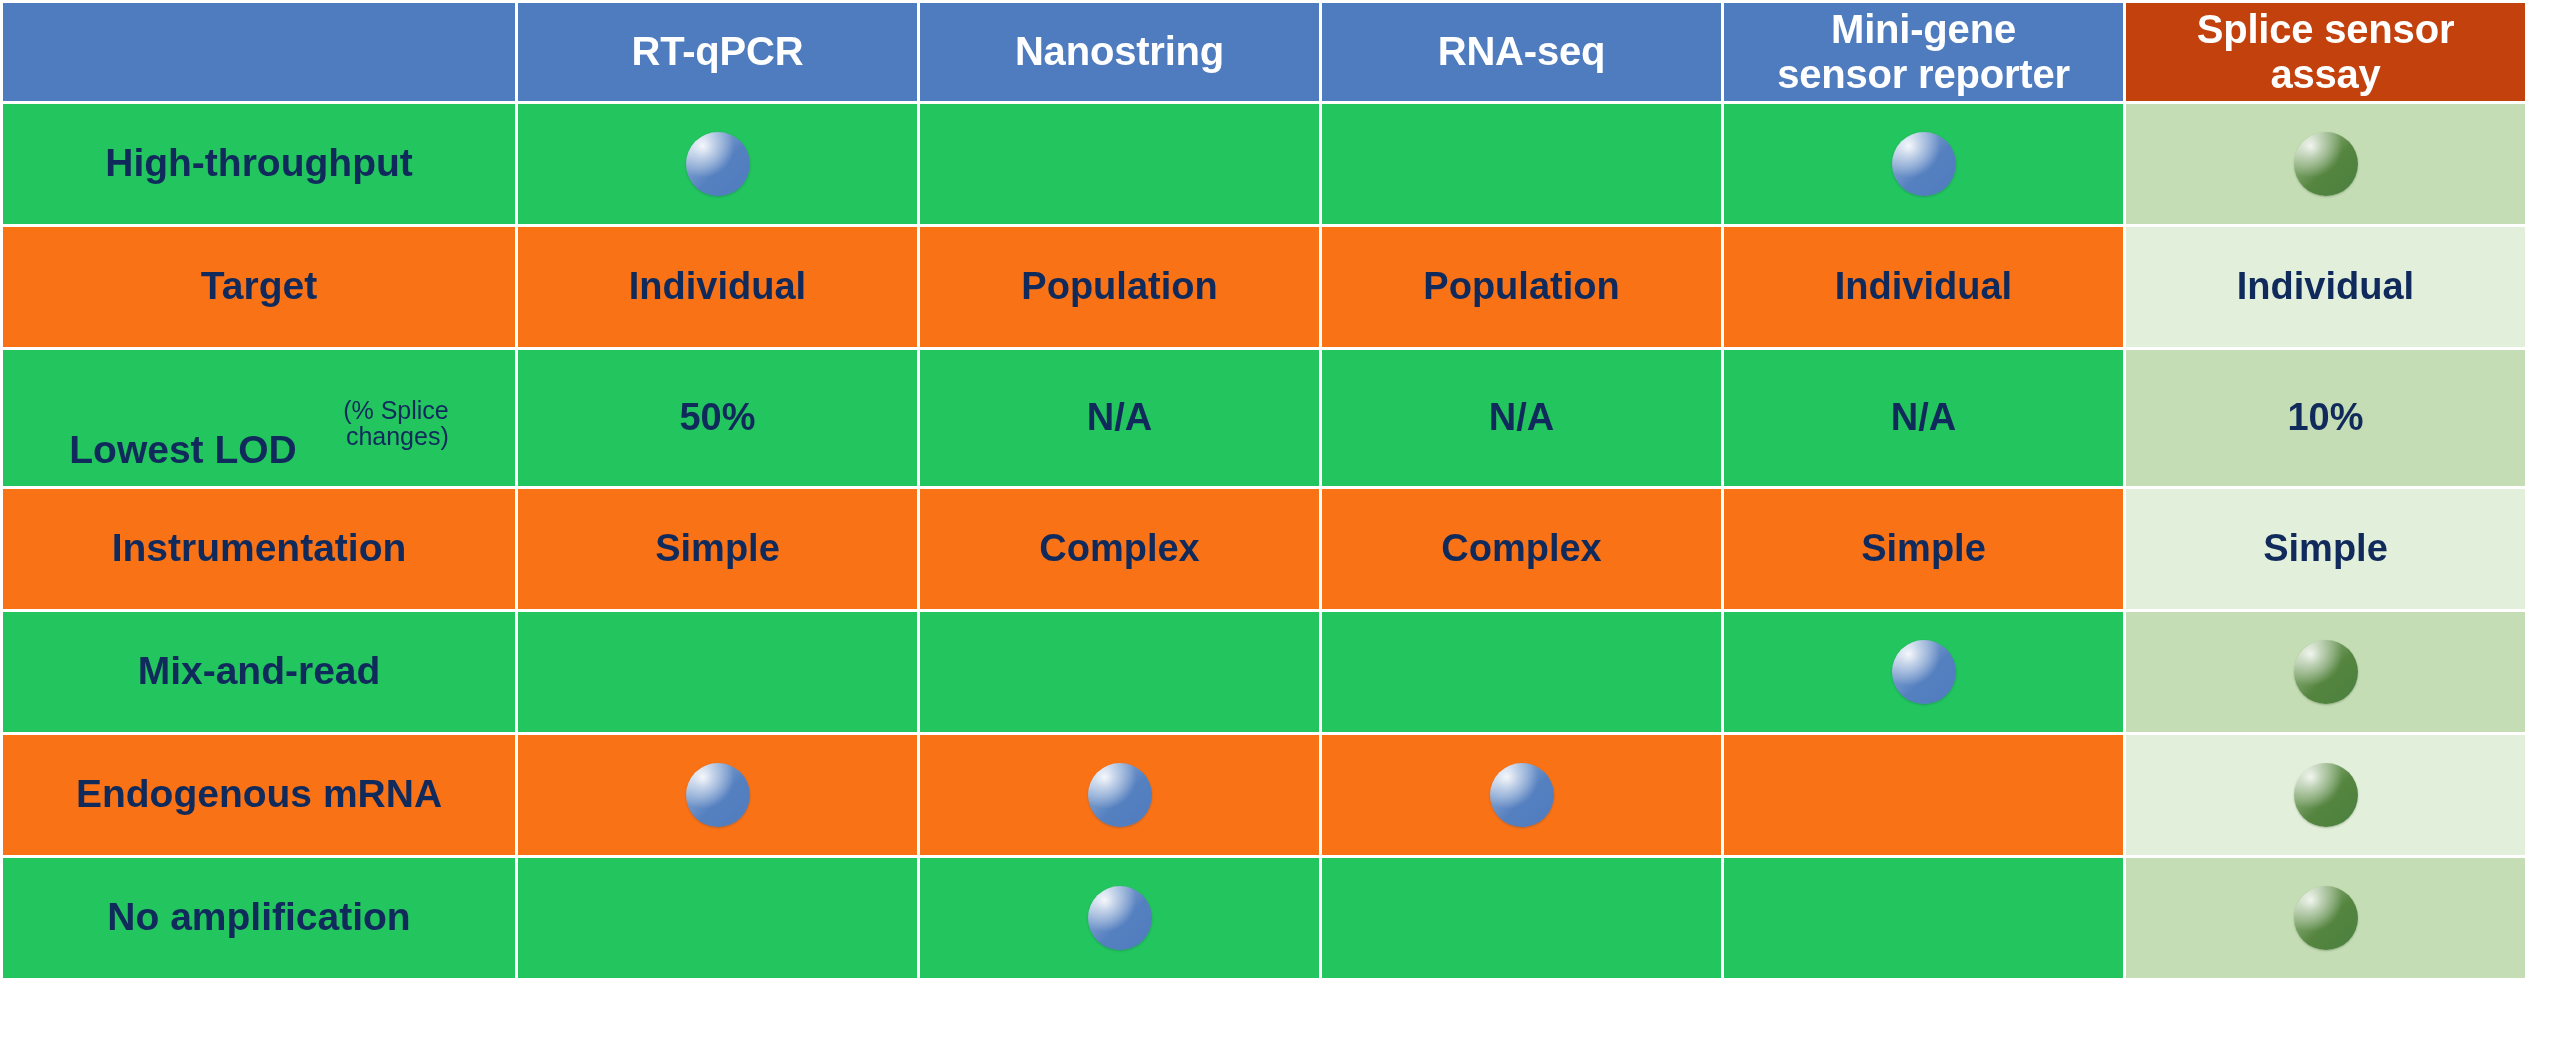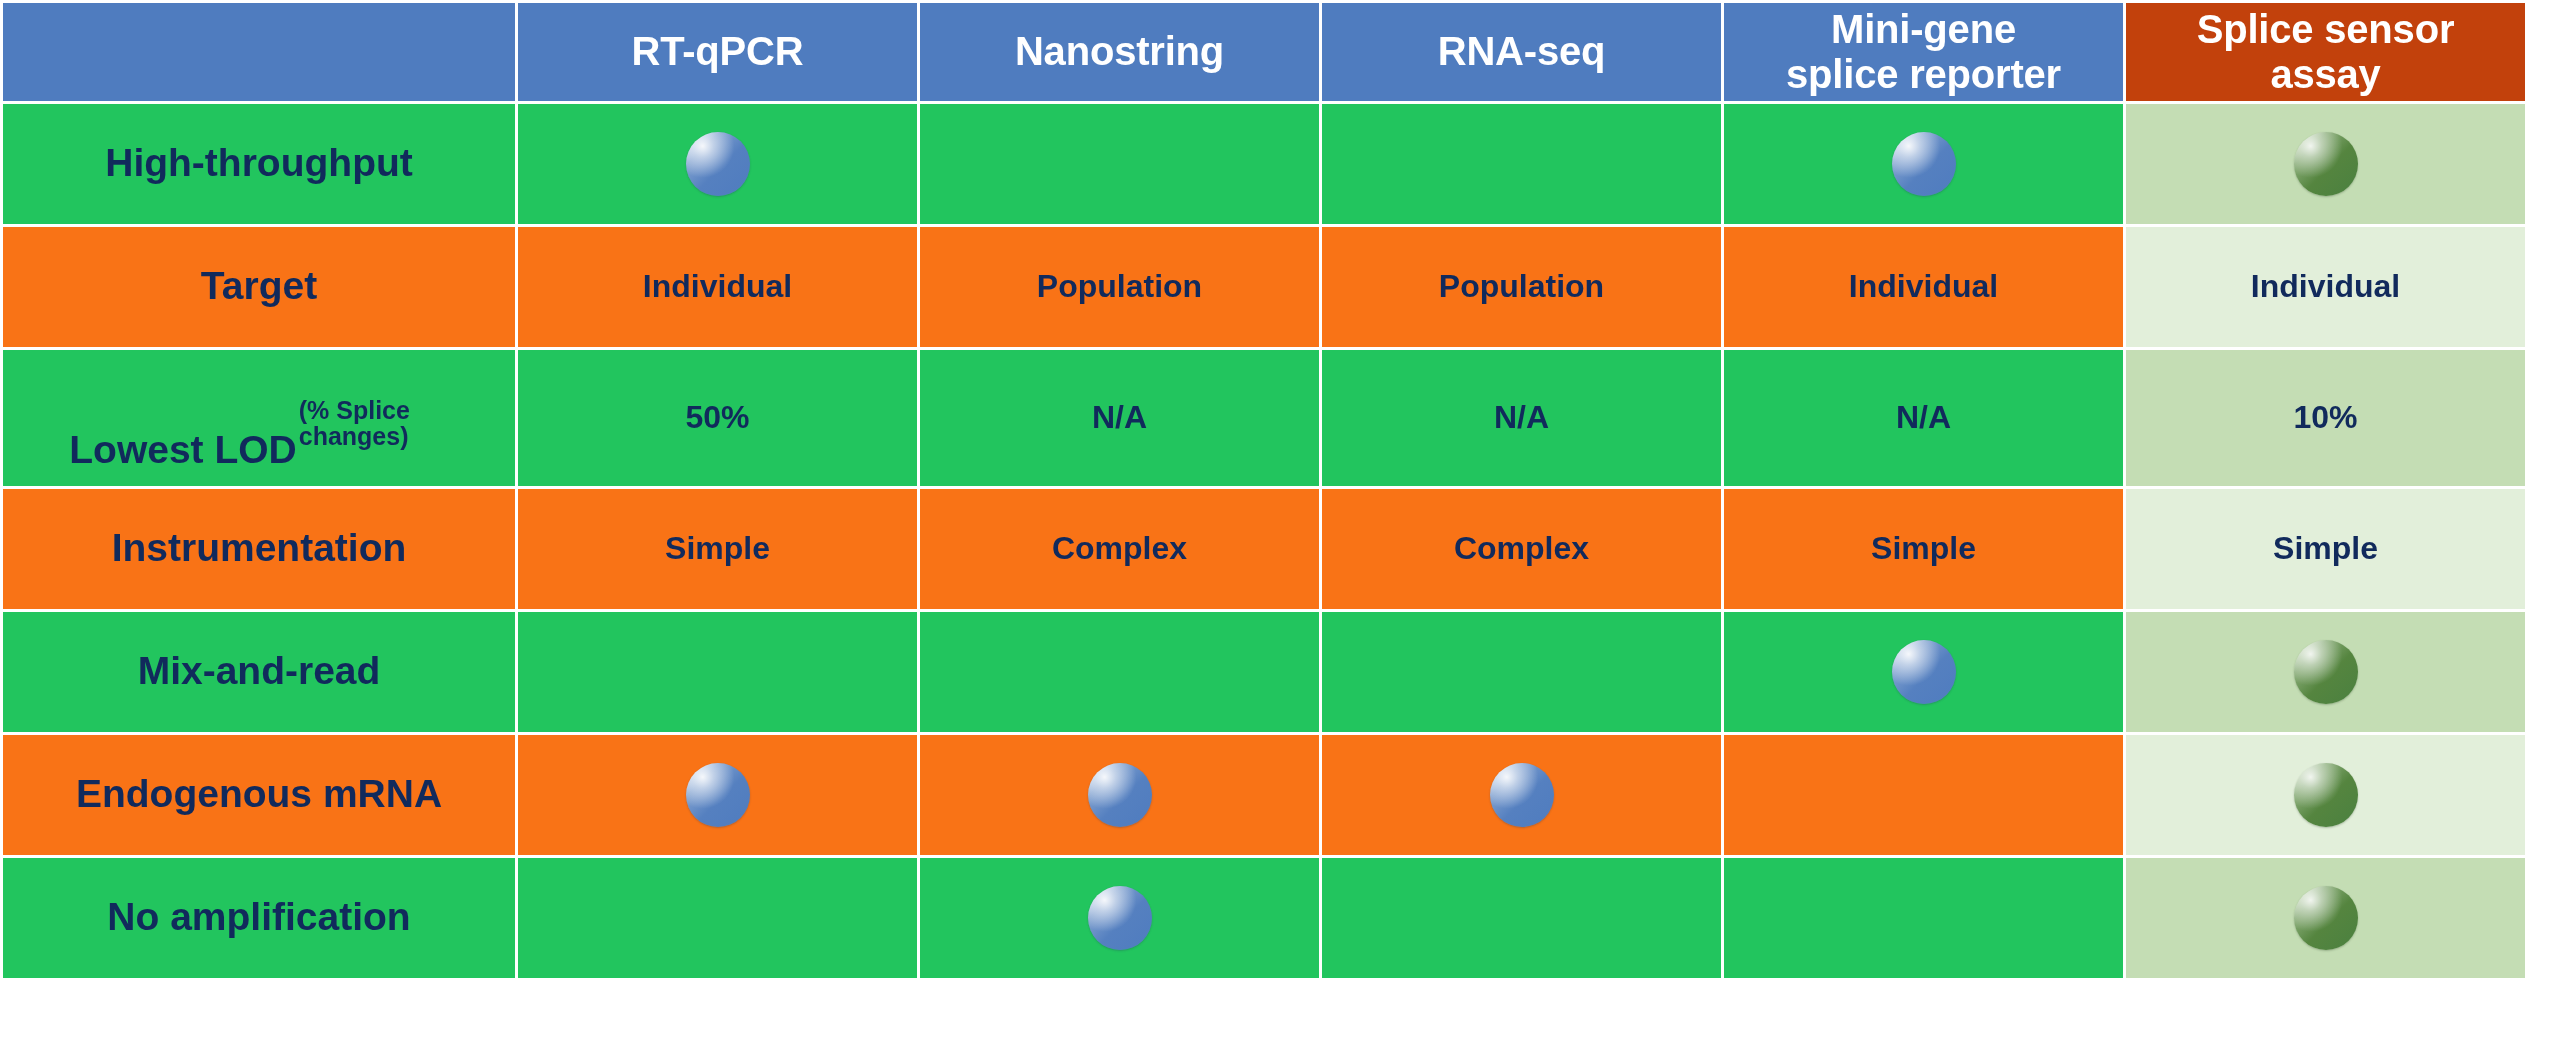--- a/index.html
+++ b/index.html
@@ -49,21 +49,21 @@
   .hdr.corner {
     background: #4f7cbf;
   }
 
   
   td.lbl, td.val {
     vertical-align: middle;
     text-align: center;
     color: #112a5c;
     font-weight: bold;
-    font-size: 32px;
+    font-size: 38px;
     line-height: 1.15;
     padding: 2px 8px;
     height: 116px;
   }
   td.lbl { font-size: 39px; }
 
   
   tr.band-a td.lbl,
   tr.band-a td.val  { background: #22c55e; }
   tr.band-b td.lbl,
@@ -72,26 +72,26 @@
   tr.band-a td.val.accent { background: #c4ddb4; margin-top: 28px; }
   tr.band-b td.val.accent { background: #e2efda; }
 
   
   tr.tall td.lbl, tr.tall td.val { height: 132px; }
 
   
   .sup-note {
     display: inline-block;
     vertical-align: super;
-    font-weight: bold;
+    font-weight: normal;
     font-size: 25px;
     line-height: 1.05;
     max-width: 150px;
     white-space: normal;
-    text-align: left;
+    text-align: right;
     margin-left: 2px;
     position: relative;
     top: -4px;
     margin-top: 38px;
   }
 
   
   .dot {
     display: inline-block;
     width: 64px;
@@ -136,21 +136,21 @@
           <span>RT-qPCR</span>
         </th>
         <th class="hdr blue">
           <span>Nanostring</span>
         </th>
         <th class="hdr blue">
           <span>RNA-seq</span>
         </th>
         <th class="hdr blue">
           <span>Mini-gene</span><br>
-          <span>splice reporter</span>
+          <span>sensor reporter</span>
         </th>
         <th class="hdr green">
           <span>Splice sensor</span><br>
           <span>assay</span>
         </th>
       </tr>
     </thead>
     <tbody id="table-body">
         <tr class="band-a">
           <td class="lbl"><span>High-throughput</span></td>

